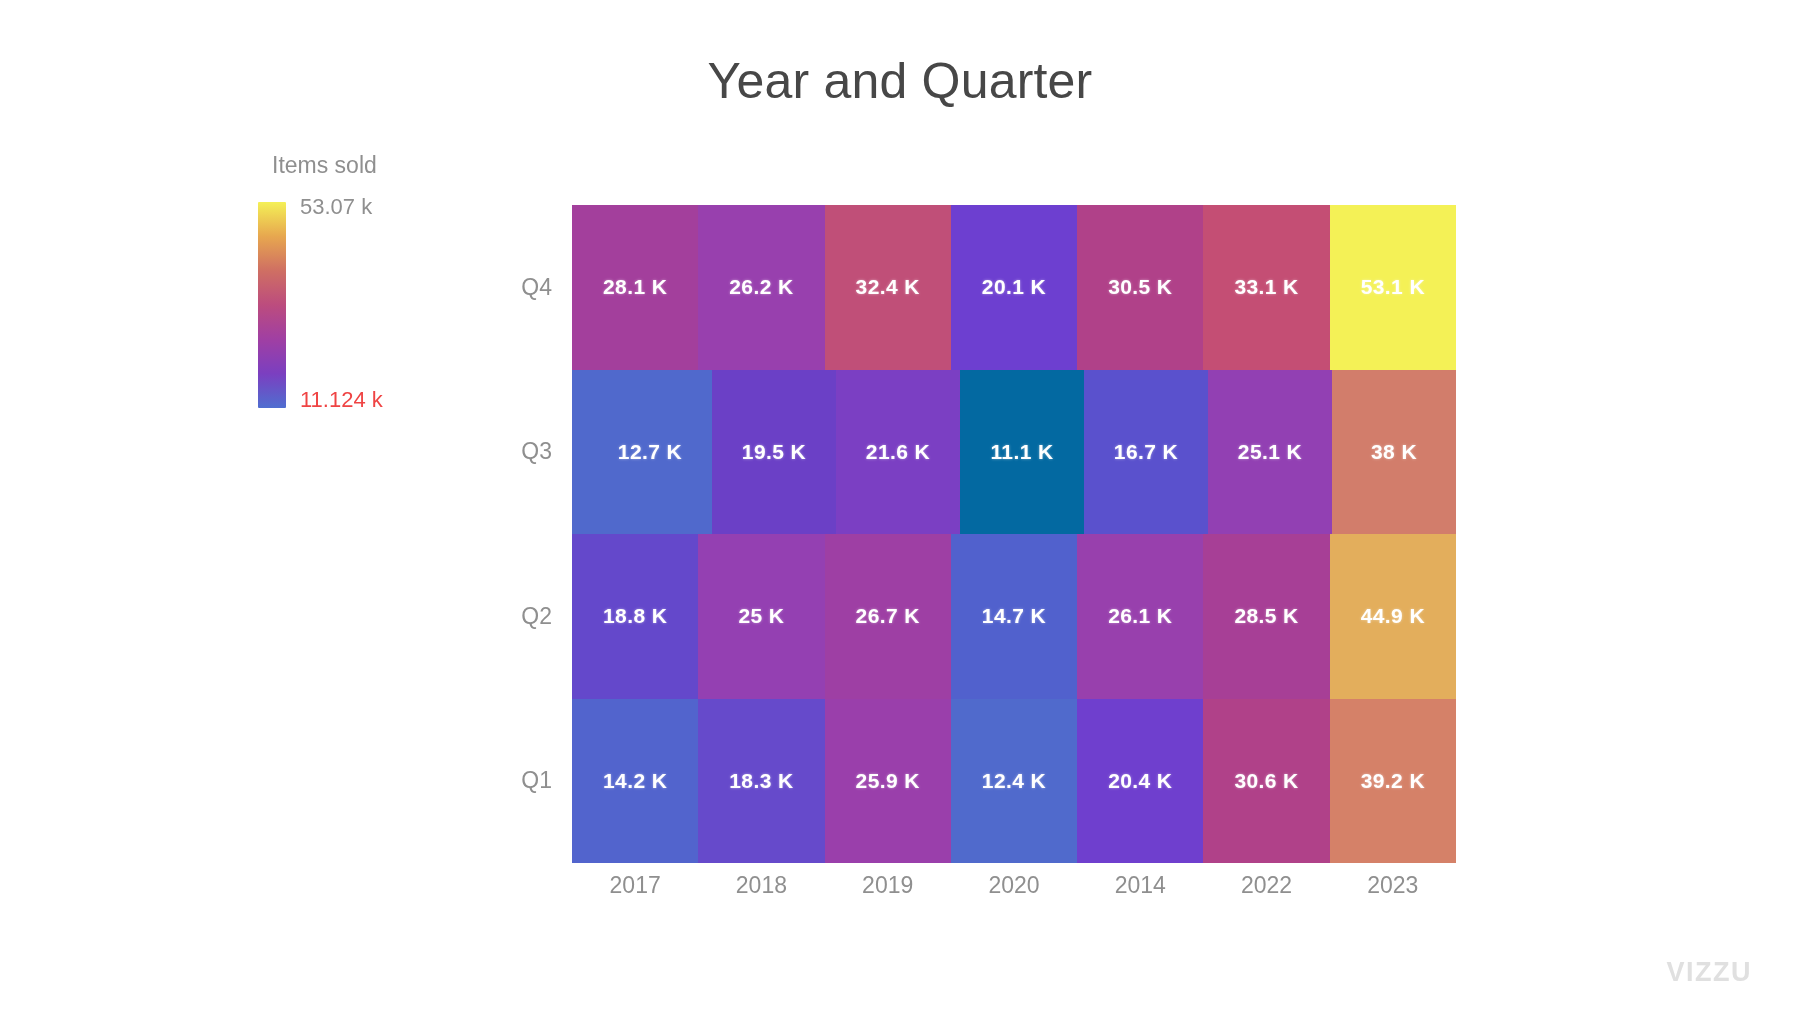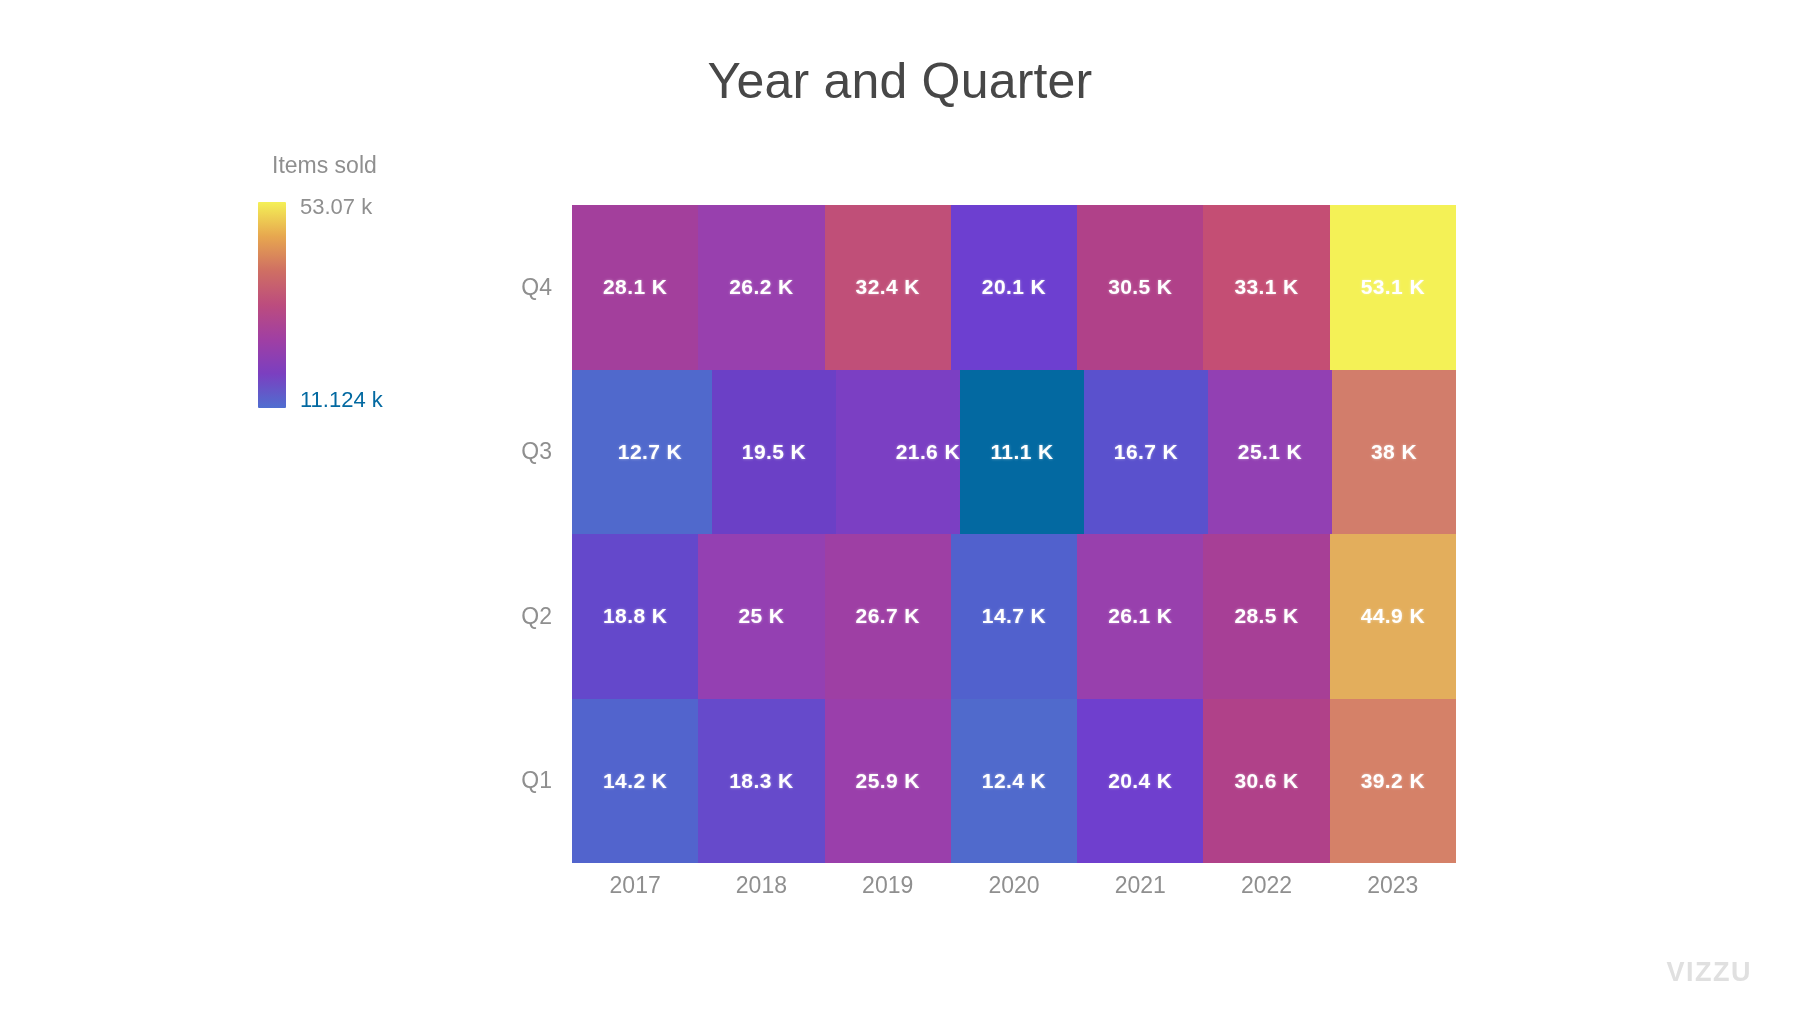--- a/index.html
+++ b/index.html
@@ -59,21 +59,21 @@
     top: 42px;
     font-size: 22px;
     color: #8f8f8f;
     white-space: nowrap;
   }
   #legend-min-label {
     position: absolute;
     left: 42px;
     top: 235px;
     font-size: 22px;
-    color: #0369a1;
+    color: #ef4444;
     white-space: nowrap;
   }
 
   
   #plot-area {
     position: absolute;
     left: 572px;
     top: 205px;
     width: 884px;
     height: 658px;
@@ -187,21 +187,21 @@
         <span class="heat-cell-label">53.1 K</span>
       </div>
     </div>
     <div class="heat-row">
       <div class="heat-cell" style="background-color: rgb(80, 105, 204); padding-left: 16px;">
         <span class="heat-cell-label">12.7 K</span>
       </div>
       <div class="heat-cell" style="background-color: rgb(107, 64, 198);">
         <span class="heat-cell-label">19.5 K</span>
       </div>
-      <div class="heat-cell" style="background-color: rgb(123, 63, 195); justify-content: flex-end;">
+      <div class="heat-cell" style="background-color: rgb(123, 63, 195);">
         <span class="heat-cell-label">21.6 K</span>
       </div>
       <div class="heat-cell" style="background-color: #0369a1;">
         <span class="heat-cell-label">11.1 K</span>
       </div>
       <div class="heat-cell" style="background-color: rgb(90, 81, 205);">
         <span class="heat-cell-label">16.7 K</span>
       </div>
       <div class="heat-cell" style="background-color: rgb(146, 64, 179);">
         <span class="heat-cell-label">25.1 K</span>
@@ -256,18 +256,18 @@
         <span class="heat-cell-label">39.2 K</span>
       </div>
     </div>
   </div>
 
 <div id="x-axis">
     <div class="x-tick">2017</div>
     <div class="x-tick">2018</div>
     <div class="x-tick">2019</div>
     <div class="x-tick">2020</div>
-    <div class="x-tick">2021</div>
+    <div class="x-tick">2014</div>
     <div class="x-tick">2022</div>
     <div class="x-tick">2023</div>
   </div>
 
 <div id="watermark">VIZZU</div>
 
 </body></html>

